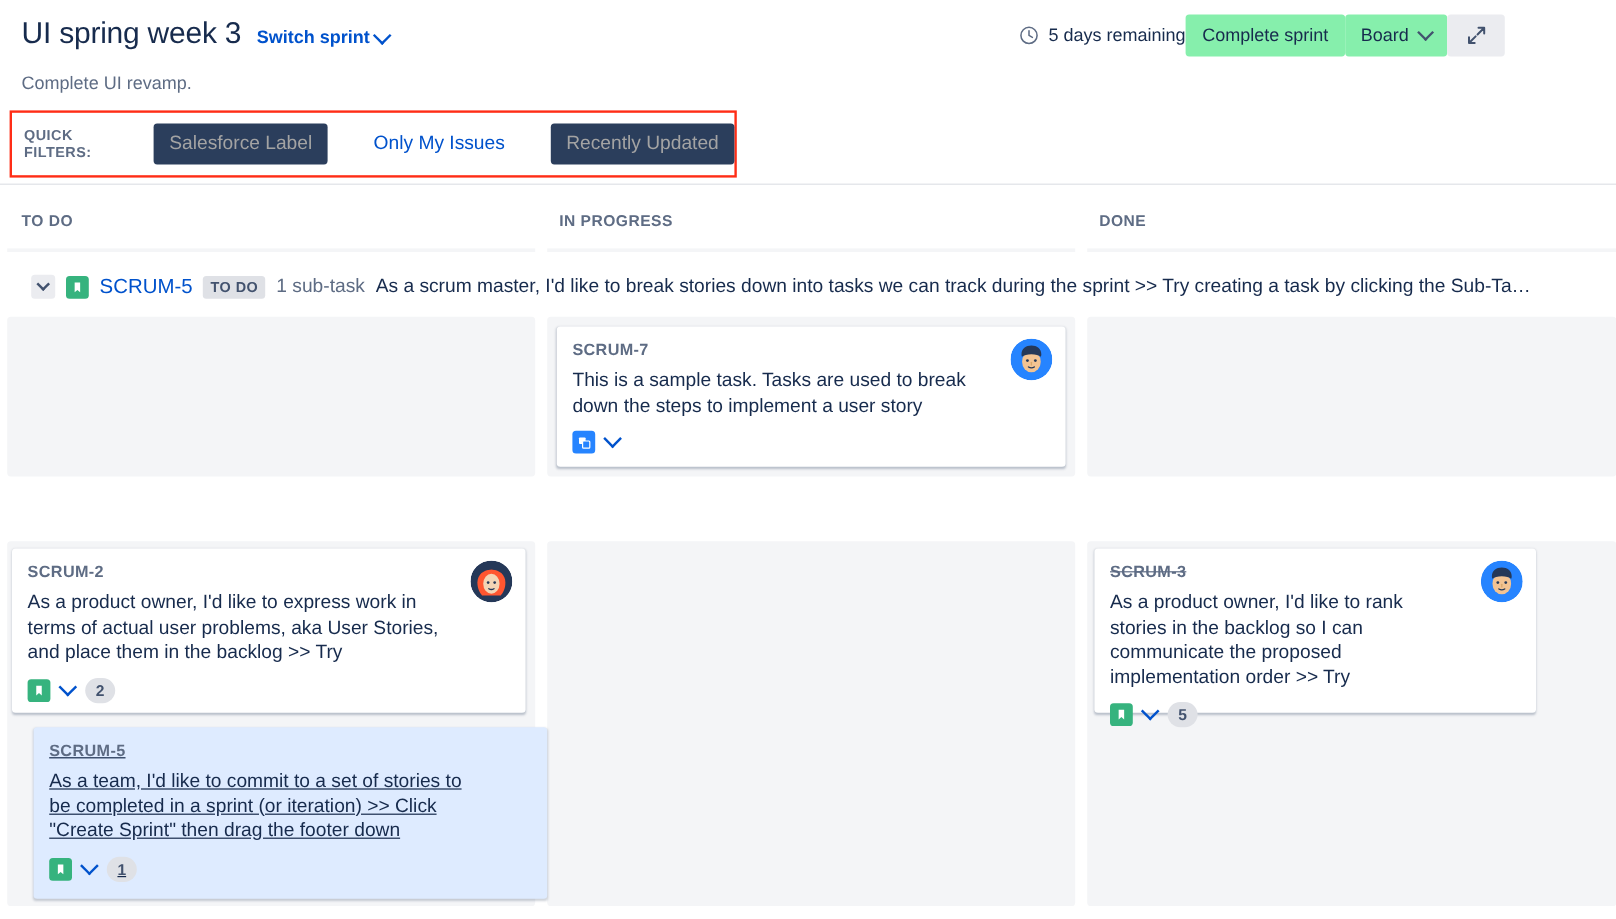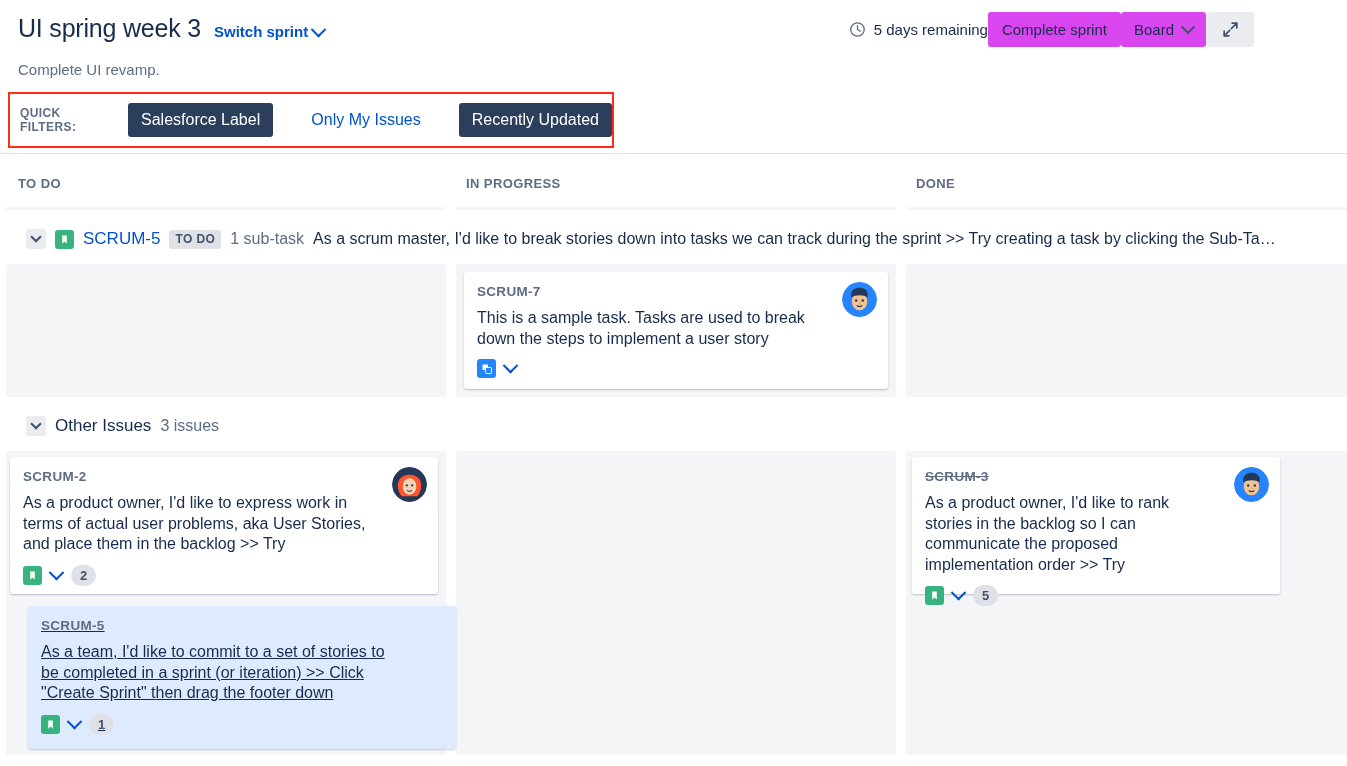--- a/index.html
+++ b/index.html
@@ -44,21 +44,21 @@
   .header-right {
     position: absolute; right: 33px; top: 12px;
     display: flex; align-items: center; 
   }
   .days-remaining {
     display: flex; align-items: center; gap: 8px;
     font-size: 15px; color: #172b4d;
   }
   .clock-icon { width: 17px; height: 17px; display: block; }
   .btn {
-    background: #d946ef; border: none; border-radius: 3px;
+    background: #86efac; border: none; border-radius: 3px;
     color: #172b4d; font-size: 15px; font-family: inherit;
     padding: 0 14px; height: 35px; line-height: 35px;
     cursor: pointer; white-space: nowrap; text-align: right;
   }
   .btn-board {
     display: flex; align-items: center; gap: 9px;
     padding: 0 13px; height: 35px;
   }
   .chev-down-dark {
     display: inline-block; width: 10px; height: 10px;
@@ -81,21 +81,21 @@
     gap: 10px;
   }
   .qf-label {
     font-size: 12px; font-weight: 700; color: #5e6c84;
     letter-spacing: 0.4px; margin-right: 12px;
   }
   .qf {
     font-size: 16px; padding: 7px 13px; border-radius: 3px;
     cursor: pointer; line-height: 20px; white-space: nowrap;
   }
-  .qf.active { background: #2b3e5c; color: #ffffff; }
+  .qf.active { background: #2b3e5c; color: #a3a3a3; }
   .qf.inactive { color: #0052cc; background: transparent; }
   .qf-sep { width: 6px; }
 
   .hr-under-filters {
     position: absolute; left: 0; top: 153px; width: 1347px;
     height: 1px; background: #dfe1e6;
   }
 
   
   .board { position: absolute; left: 0; top: 154px; width: 1347px; height: 612px; }
@@ -288,27 +288,20 @@
           <ellipse cx="18" cy="20" rx="8" ry="9" fill="#f3c392"></ellipse>
           <path d="M9.5 13.5c0-5 3.8-7.5 8.5-7.5s8.5 2.5 8.5 7.5c0 1.2-.4 2.2-.4 2.2-1.6-1.2-4.6-2.1-8.1-2.1s-6.5.9-8.1 2.1c0 0-.4-1-.4-2.2z" fill="#253858"></path>
           <circle cx="14.6" cy="19" r="1.2" fill="#253858"></circle>
           <circle cx="21.4" cy="19" r="1.2" fill="#253858"></circle>
           <path d="M15.5 24.5c1.6 1 3.4 1 5 0" fill="none" stroke="#253858" stroke-width="1.2" stroke-linecap="round"></path>
           <path d="M18 20.5v2.2" fill="none" stroke="#d9a86c" stroke-width="1.1" stroke-linecap="round"></path>
         </svg>
       </span>
     </div>
 
-    <div class="lane-head" style="left:26px; top:259px;">
-      <span class="lane-toggle">
-          <i></i>
-        </span>
-      <span class="lane-title">Other Issues</span>
-      <span class="lane-sub">3 issues</span>
-    </div>
 
     <div class="cell" style="left:6px;   top:297px; width:440px; height:304px;"></div>
     <div class="cell" style="left:456px; top:297px; width:440px; height:304px;"></div>
     <div class="cell" style="left:906px; top:297px; width:441px; height:304px;"></div>
 
     <div class="card" style="left:10px; top:303px; width:428px; height:137px;">
       <div class="card-key">SCRUM-2</div>
       <div class="card-summary">As a product owner, I'd like to express work in terms of actual user problems, aka User Stories, and place them in the backlog &gt;&gt; Try</div>
       <div class="card-footer">
         <span class="type-icon-story">

